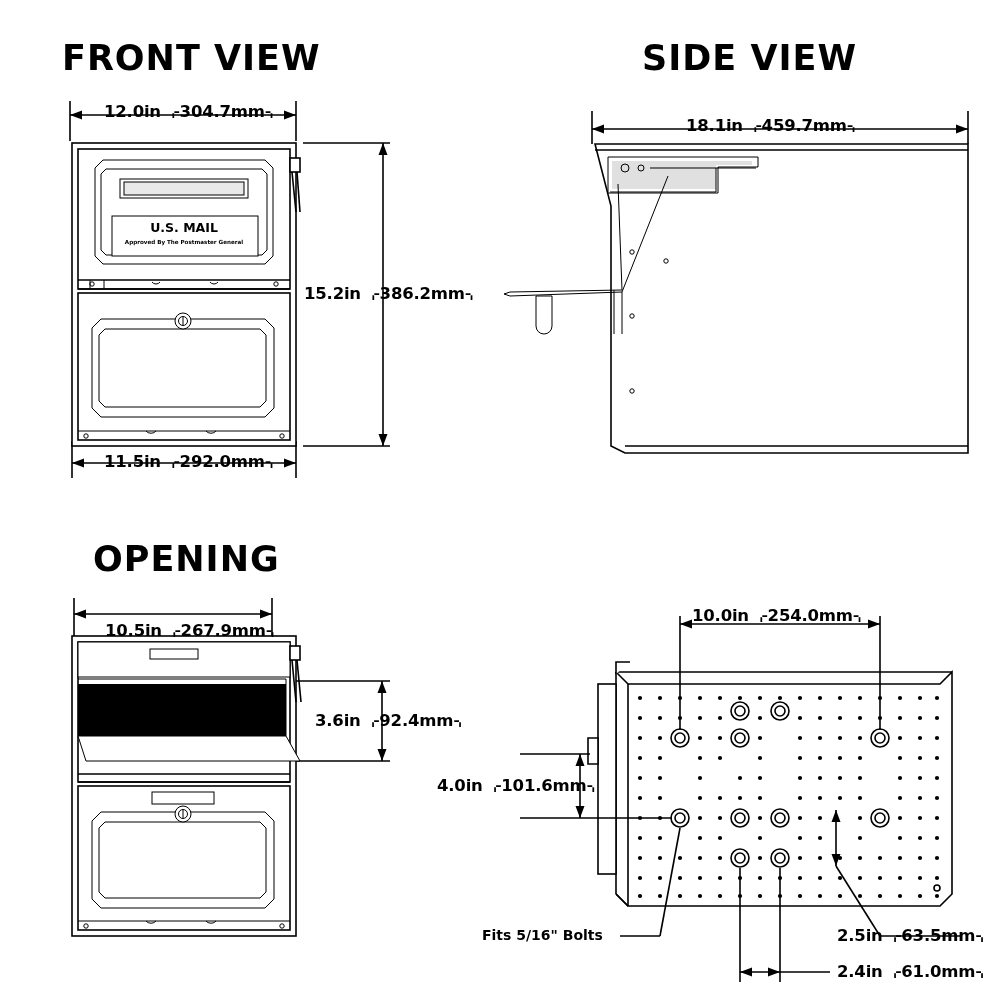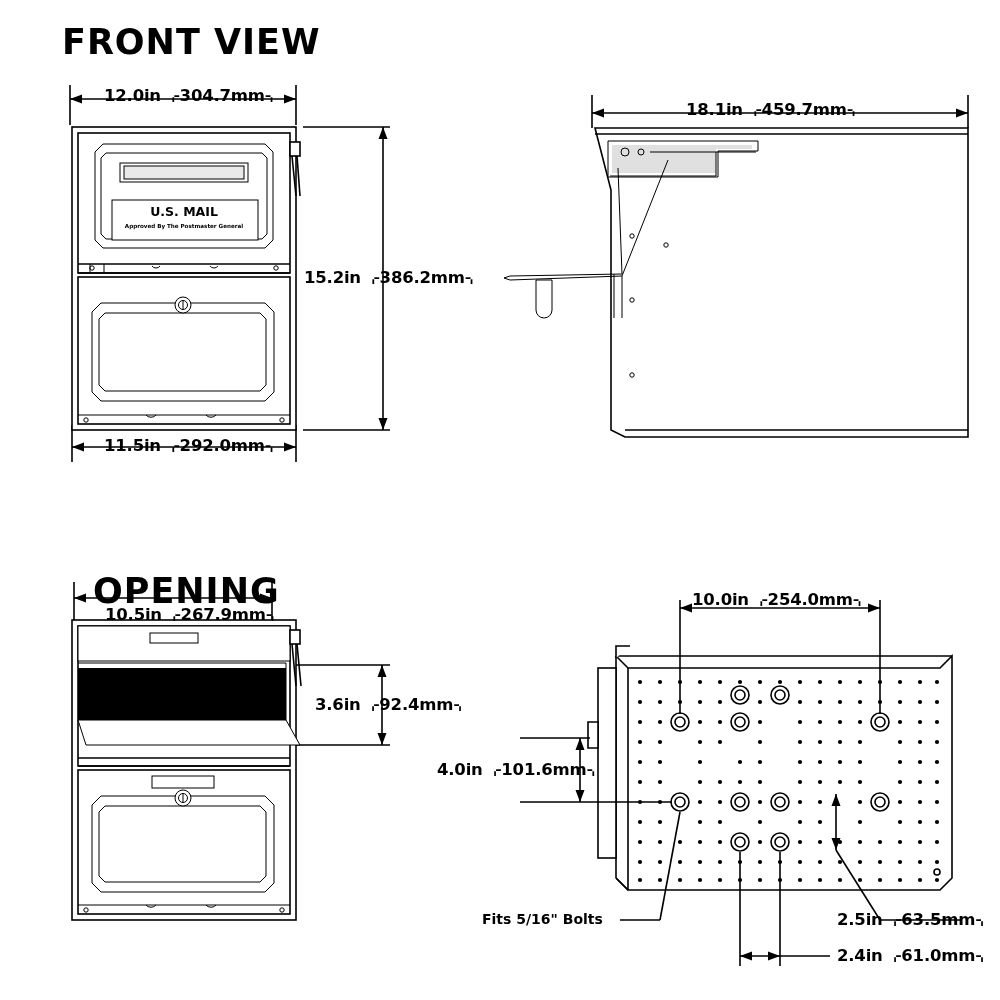--- a/index.html
+++ b/index.html
@@ -10,21 +10,21 @@
   body {
     width: 1000px;
     height: 1000px;
     font-family: "Liberation Sans", sans-serif;
     color: #000000;
     position: relative;
     overflow: hidden;
   }
   .sheet {
     position: absolute;
-    left: 0; top: 0;
+    left: 0; top: 16px;
     width: 1000px;
     height: 907px;
   }
   .panel {
     position: absolute;
   }
   .view-title {
     font-family: "DejaVu Sans", sans-serif;
     font-weight: bold;
     font-size: 35px;
@@ -146,20 +146,21 @@
       </g>
     </svg>
 
     <div class="dim-label" style="left:104px; top:86px;">12.0in ⌌304.7mm⌍</div>
     <div class="dim-label" style="left:304px; top:268px;">15.2in ⌌386.2mm⌍</div>
     <div class="dim-label" style="left:104px; top:436px;text-align:right;">11.5in ⌌292.0mm⌍</div>
   </div>
 
   <div class="panel" style="left:500px; top:0px; width:500px; height:500px;">
 
+    <div class="view-title" style="position:absolute; left:142px; top:22px;">SIDE VIEW</div>
 
     <svg width="500" height="500" style="position:absolute; left:0; top:0;">
 
       <g class="ln med">
         <line x1="92" y1="95" x2="92" y2="128"></line>
         <line x1="468" y1="95" x2="468" y2="128"></line>
         <line x1="92" y1="113" x2="468" y2="113"></line>
         <path class="fillblack" stroke="none" d="M92,113 l12,-4.5 l0,9 Z"></path>
         <path class="fillblack" stroke="none" d="M468,113 l-12,-4.5 l0,9 Z"></path>
       </g>
@@ -196,21 +197,21 @@
         <circle cx="132" cy="375" r="2.2"></circle>
         <circle cx="166" cy="245" r="2.2"></circle>
       </g>
     </svg>
 
     <div class="dim-label" style="left:186px; top:100px;">18.1in ⌌459.7mm⌍</div>
   </div>
 
   <div class="panel" style="left:0px; top:500px; width:500px; height:500px;">
 
-    <div class="view-title" style="position:absolute; left:93px; top:23px;margin-top:48px;">OPENING</div>
+    <div class="view-title" style="position:absolute; left:93px; top:23px;">OPENING</div>
 
     <svg width="500" height="500" style="position:absolute; left:0; top:0;">
 
       <g class="ln med">
         <line x1="74" y1="82" x2="74" y2="120"></line>
         <line x1="272" y1="82" x2="272" y2="120"></line>
         <line x1="74" y1="98" x2="272" y2="98"></line>
         <path class="fillblack" stroke="none" d="M74,98 l12,-4.5 l0,9 Z"></path>
         <path class="fillblack" stroke="none" d="M272,98 l-12,-4.5 l0,9 Z"></path>
       </g>

